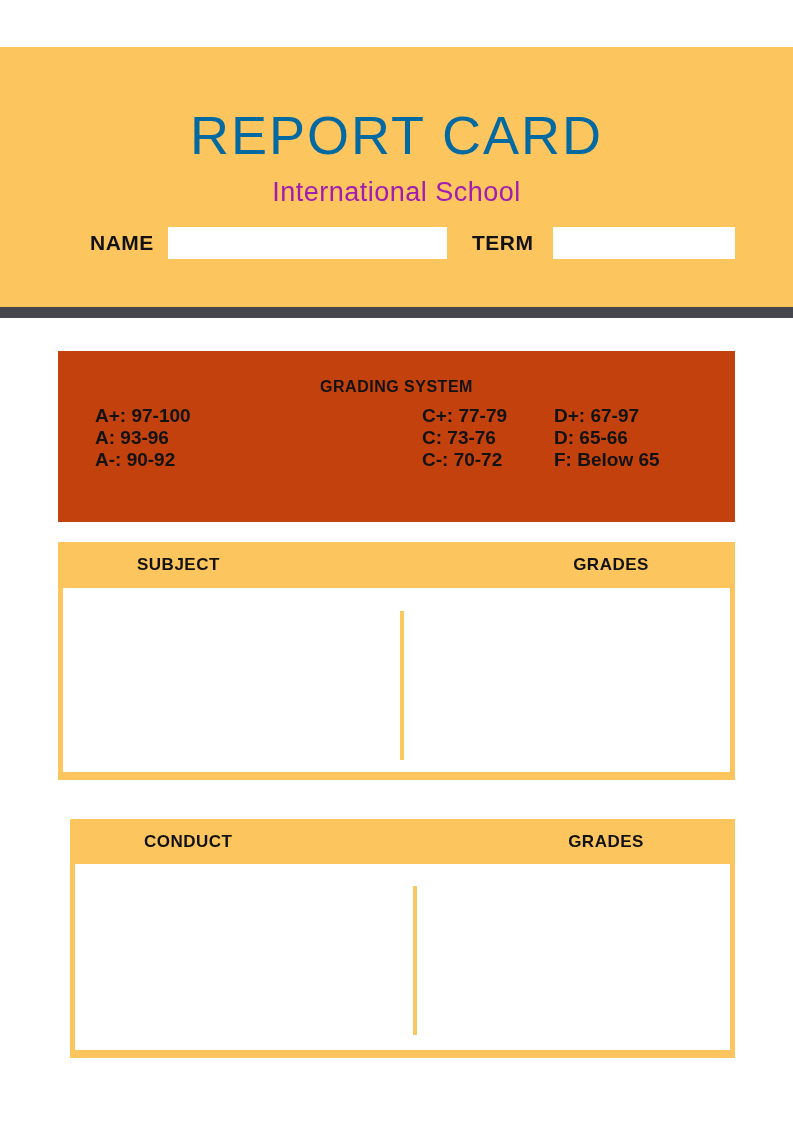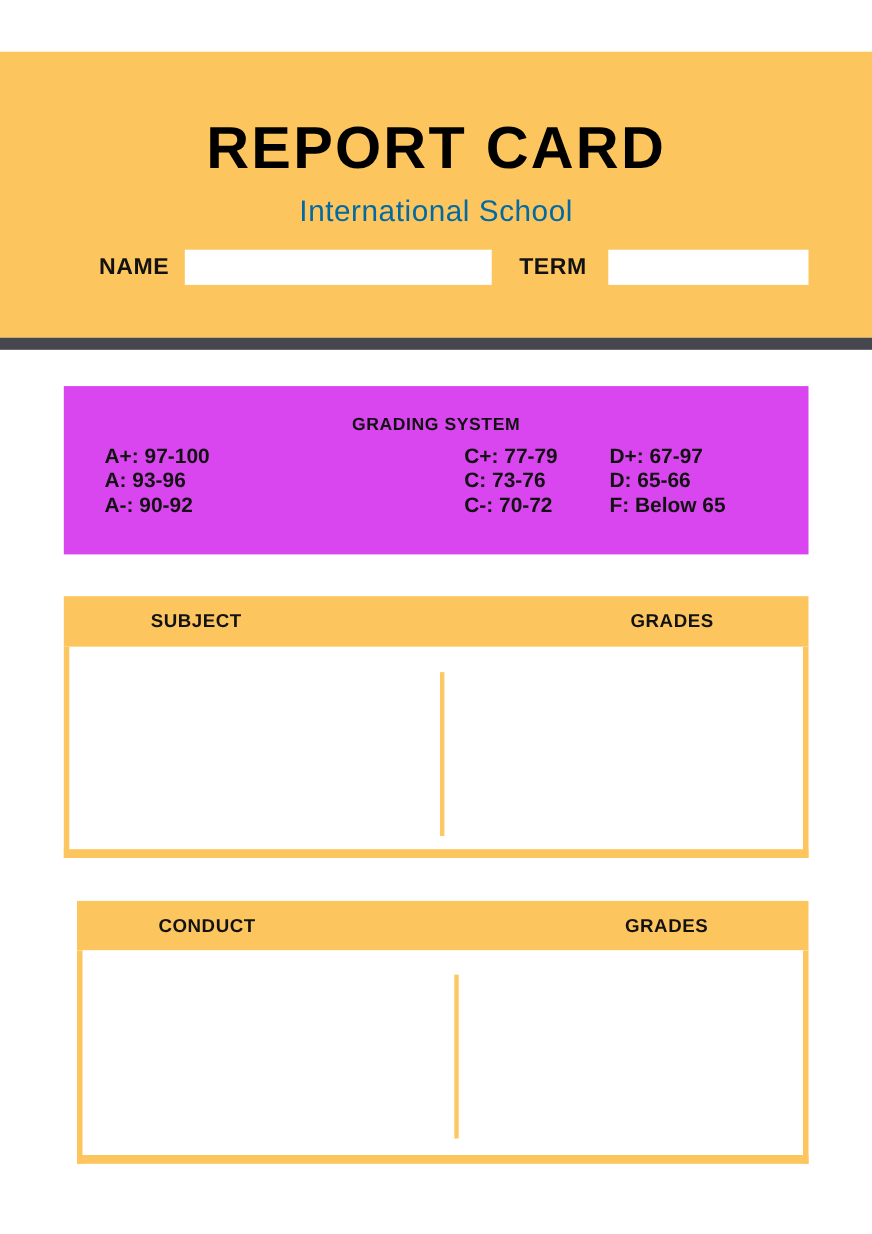--- a/index.html
+++ b/index.html
@@ -19,32 +19,32 @@
     position: absolute;
     top: 47px; left: 0;
     width: 793px; height: 260px;
     background: #FDC55E;
   }
   .hero-title {
     position: absolute;
     top: 57px; left: 0; right: 0;
     text-align: center;
     font-size: 54px;
-    font-weight: 700;
+    font-weight: 400;
     letter-spacing: 2px;
-    color: #000000;
+    color: #0369a1;
   }
   .hero-subtitle {
     position: absolute;
     top: 130px; left: 0; right: 0;
     text-align: center;
     font-size: 27px;
     font-weight: 500;
     letter-spacing: 0.5px;
-    color: #0369a1;
+    color: #a21caf;
   }
   .fields-row {
     position: absolute;
     top: 180px; left: 0; right: 0;
     height: 32px;
   }
   .field-label {
     position: absolute;
     top: 0;
     height: 32px;
@@ -74,22 +74,22 @@
     position: absolute;
     top: 307px; left: 0;
     width: 793px; height: 11px;
     background: #46464E;
   }
 
   
   .grading-panel {
     position: absolute;
     top: 351px; left: 58px;
-    width: 677px; height: 153px;
-    background: #d946ef;
+    width: 677px; height: 171px;
+    background: #c2410c;
     padding-left: 39px;
   }
   .grading-title {
     position: absolute;
     top: 27px; left: 0; right: 0;
     text-align: center;
     font-size: 16px;
     font-weight: 700;
     letter-spacing: 0.5px;
   }

